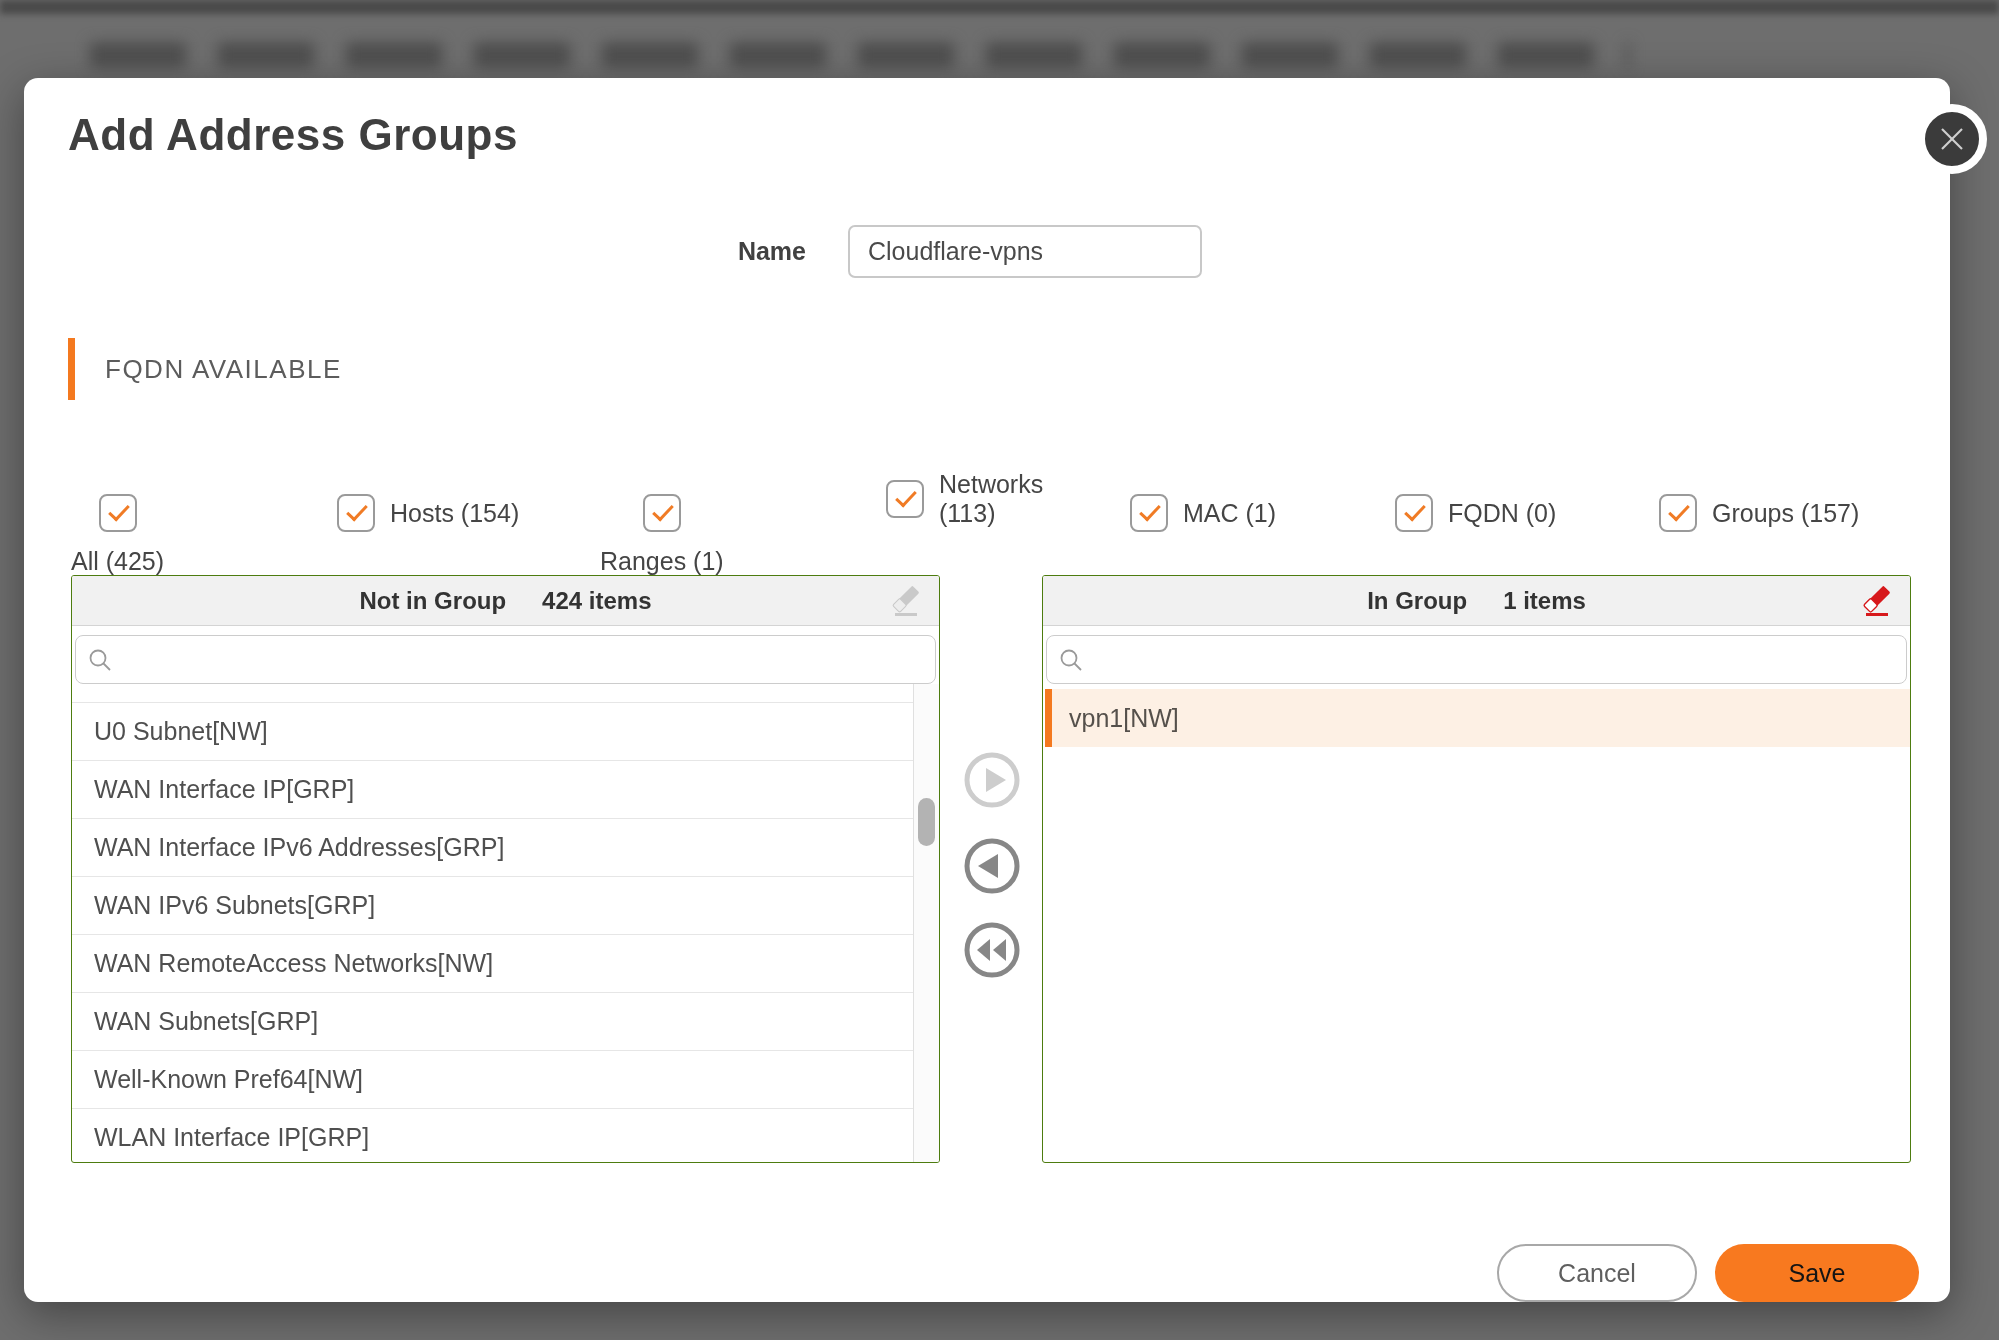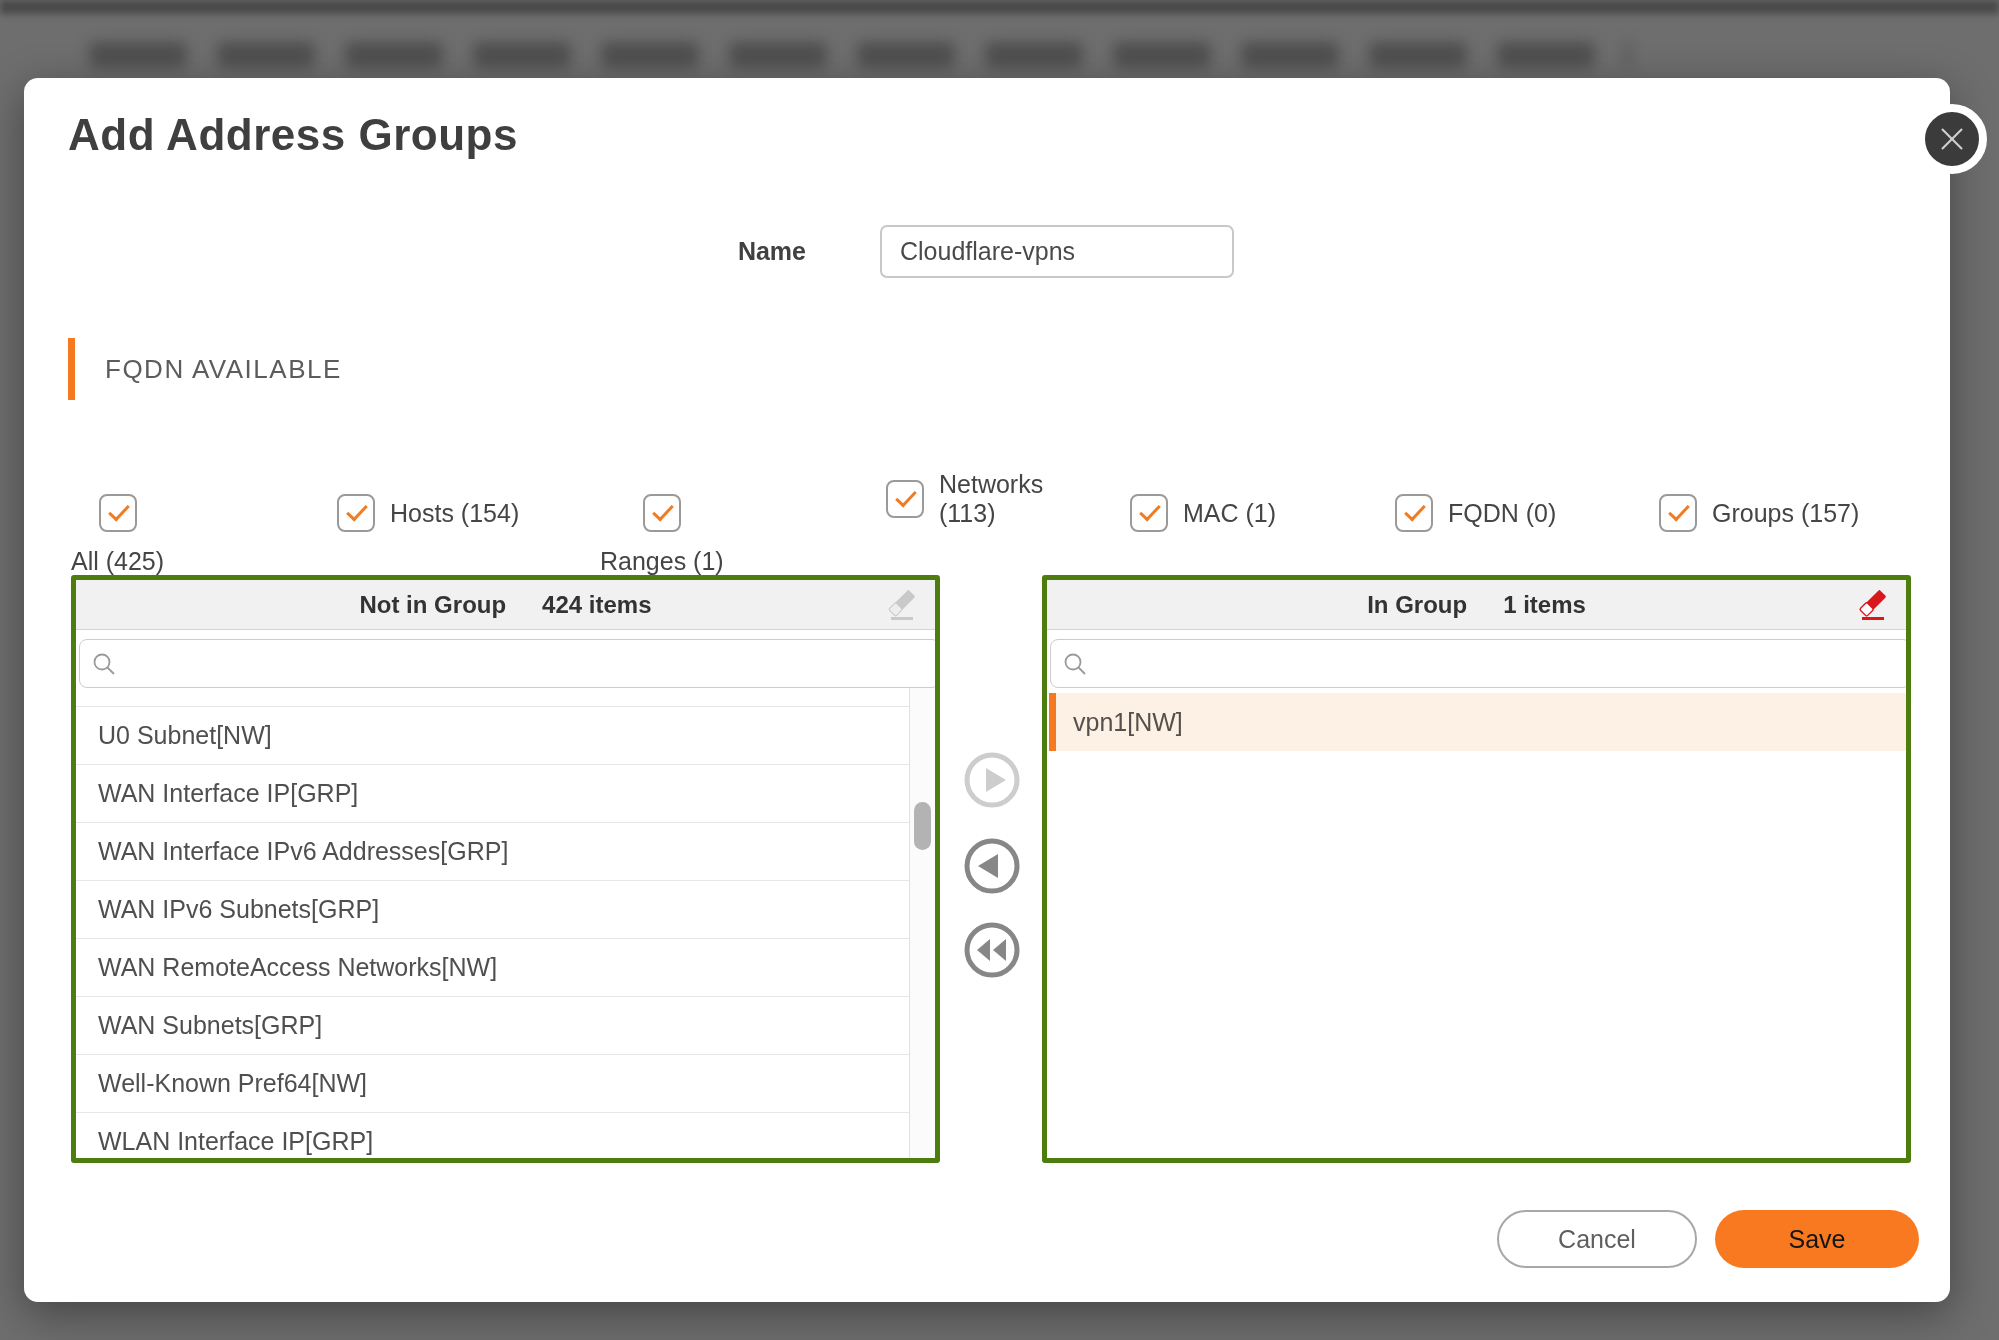--- a/index.html
+++ b/index.html
@@ -35,21 +35,21 @@
     background: #3b3b3b; border: 8px solid #ffffff; border-radius: 50%;
     cursor: pointer;
   }
   .close-btn svg { position: absolute; left: 0; top: 0; }
 
   .name-label {
     left: 632px; top: 147px; width: 150px; height: 53px; line-height: 53px;
     text-align: right; font-size: 25px; font-weight: bold; color: #414141;
   }
   .name-input {
-    left: 856px; top: 147px; width: 354px; height: 53px;
+    left: 824px; top: 147px; width: 354px; height: 53px;
     border: 2px solid #c8c8c8; border-radius: 7px;
     font-family: "Liberation Sans", sans-serif;
     font-size: 25px; color: #4a4a4a; padding: 0 18px; outline: none;
   }
 
   .section-bar { left: 44px; top: 260px; width: 7px; height: 62px; background: #f4791f; }
   .section-title {
     left: 81px; top: 260px; height: 62px; line-height: 62px;
     font-size: 26px; color: #5c5c5c; letter-spacing: 1.5px; white-space: nowrap;
   }
@@ -63,21 +63,21 @@
   .checkbox .mark {
     position: absolute; left: 8px; top: 9px; width: 20px; height: 11px;
     border-left: 3px solid #f07b25; border-bottom: 3px solid #f07b25;
     transform: rotate(-47deg);
   }
   .filter-label { position: static; font-size: 25px; color: #454545; white-space: nowrap; line-height: 29px; }
   .filter-item.two-line .filter-label { white-space: normal; width: 120px; }
 
   .panel {
     top: 497px; width: 869px; height: 588px;
-    border: 5px solid #4d7c0f; border-radius: 3px; background: #fff; overflow: hidden;
+    border: 1px solid #4d7c0f; border-radius: 3px; background: #fff; overflow: hidden;
   }
   .panel.left { left: 47px; }
   .panel.right { left: 1018px; }
   .panel-header {
     left: 0; top: 0; width: 100%; height: 50px;
     background: #f1f1f1; border-bottom: 1px solid #d4d4d4;
     display: flex; align-items: center; justify-content: center; gap: 36px;
   }
   .panel-header .ph-title, .panel-header .ph-count {
     position: static; font-size: 24px; font-weight: bold; color: #333;
@@ -119,21 +119,21 @@
   .selected-row .sel-text {
     left: 24px; top: 0; line-height: 58px; font-size: 25px; color: #55504b; white-space: nowrap;
   }
 
   .arrow-btn { left: 939px; width: 58px; height: 58px; cursor: pointer; }
   .arrow-btn.a1 { top: 673px; }
   .arrow-btn.a2 { top: 759px; }
   .arrow-btn.a3 { top: 843px; }
 
   .btn {
-    top: 1132px; height: 58px; border-radius: 29px; font-family: "Liberation Sans", sans-serif;
+    top: 1166px; height: 58px; border-radius: 29px; font-family: "Liberation Sans", sans-serif;
     font-size: 25px; display: flex; align-items: center; justify-content: center; cursor: pointer;
   }
   .btn.cancel {
     left: 1473px; width: 200px; background: #fff;
     border: 2px solid #a8a8a8; color: #5f5f5f;
   }
   .btn.save {
     left: 1691px; width: 204px; background: #f8791f;
     border: none; color: #141414; font-weight: 500;
   }

